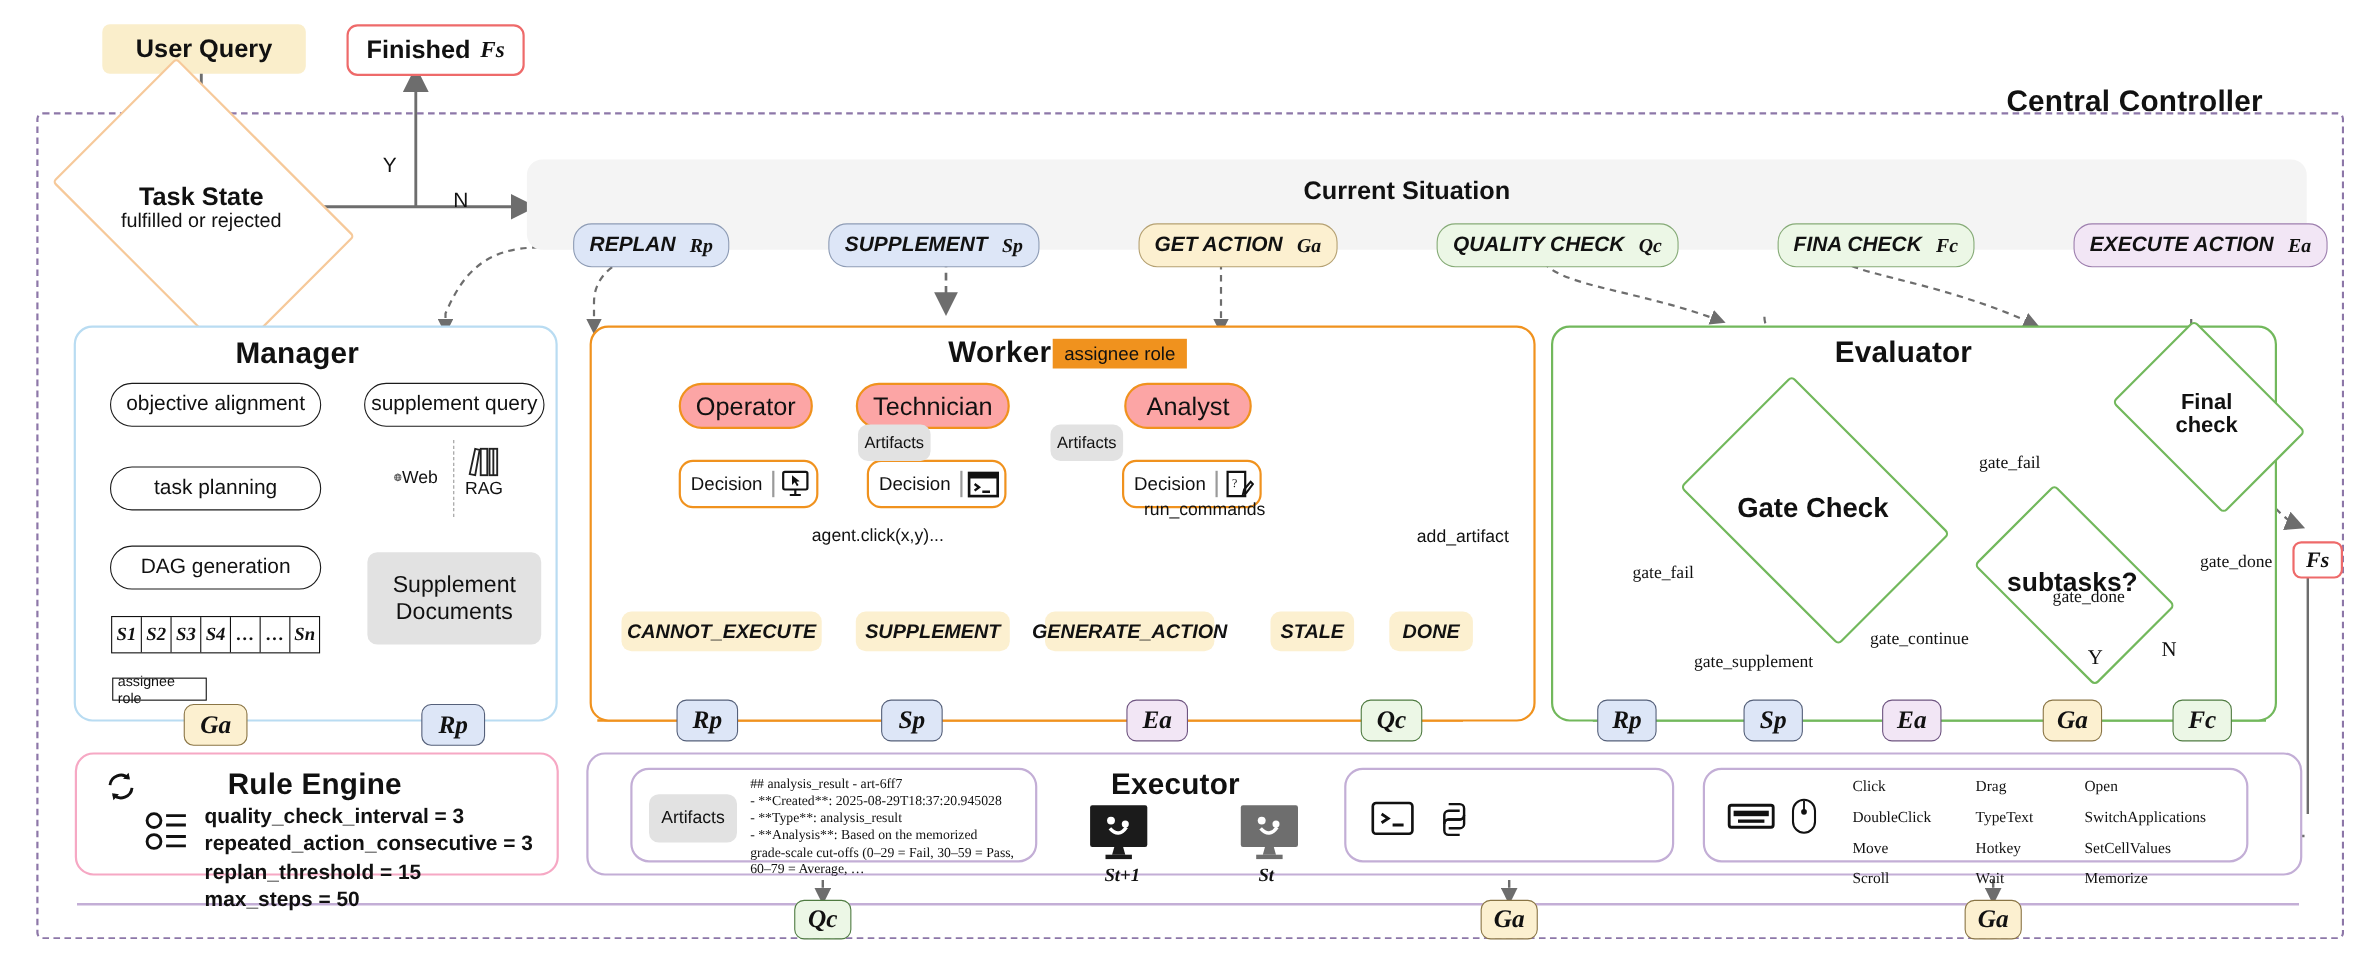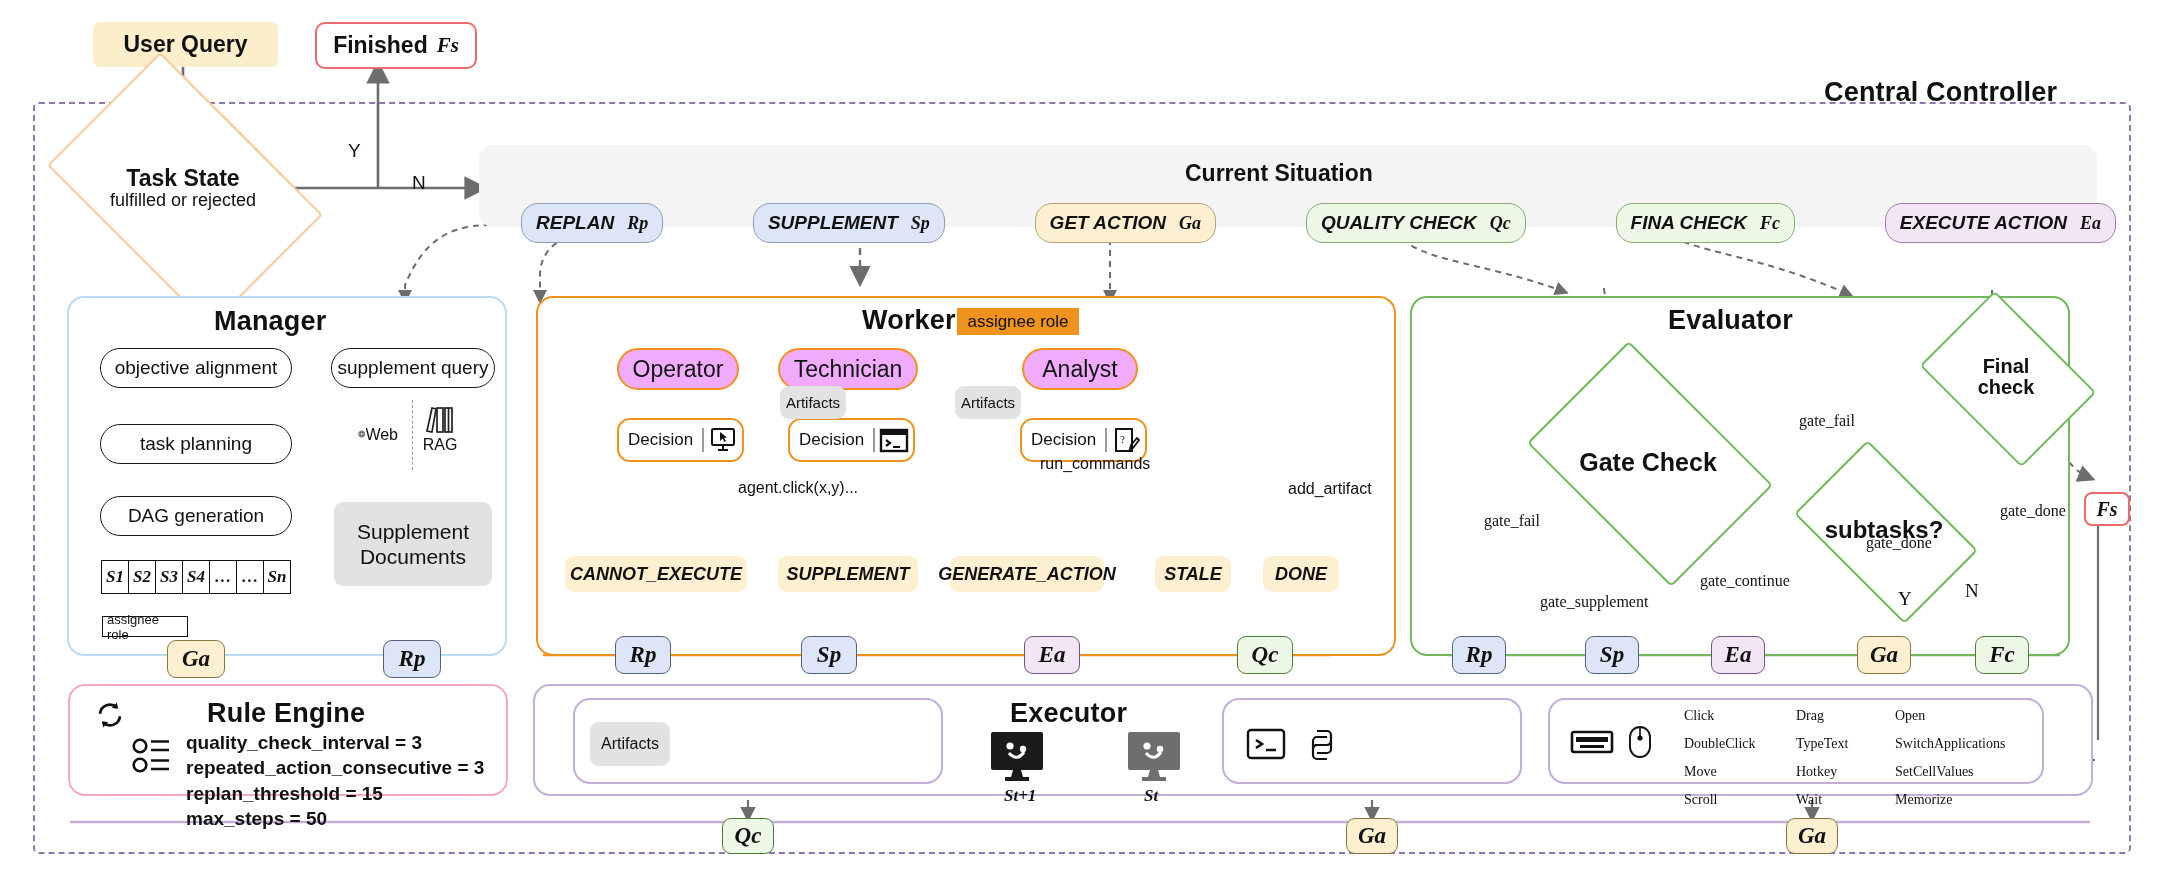--- a/index.html
+++ b/index.html
@@ -47,21 +47,21 @@
 
   
   .steps{display:flex;border:1.6px solid #111;background:#fff;height:34px;}
   .steps .s{border-right:1.6px solid #111;display:flex;align-items:center;justify-content:center;
             font-family:"Liberation Serif",serif;font-style:italic;font-weight:bold;font-size:17px;}
   .steps .s:last-child{border-right:none;}
   .assignee-sm{border:1.4px solid #111;background:#fff;font-size:13px;
                display:flex;align-items:center;justify-content:center;padding:1px 4px;}
 
   
-  .role{border:2.2px solid #f0921e;border-radius:22px;background:#f0abfc;
+  .role{border:2.2px solid #f0921e;border-radius:22px;background:#fca5a5;
         display:flex;align-items:center;justify-content:center;font-size:23px;}
   .decision{border:2.2px solid #f0921e;border-radius:13px;background:#fff;
             display:flex;align-items:center;}
   .decision .dtxt{font-size:17px;padding:0 9px;}
   .decision .sep{width:1.5px;background:#9a9a9a;height:60%;}
   .decision .dicon{display:flex;align-items:center;justify-content:center;width:44px;}
 
   .outcome{background:#fcf0d0;border-radius:9px;display:flex;align-items:center;
            justify-content:center;font-style:italic;font-weight:bold;font-size:18px;white-space:nowrap;}
 
@@ -427,20 +427,26 @@
       <div>quality_check_interval = 3</div>
       <div>repeated_action_consecutive = 3</div>
       <div>replan_threshold = 15</div>
       <div>max_steps = 50</div>
     </div>
 
   <div class="abs panel panel-exec" style="left:533px;top:684px;width:1560px;height:112px;"></div>
 
   <div class="abs panel panel-exec" style="left:573px;top:698px;width:370px;height:86px;"></div>
   <div class="abs greybox" style="left:590px;top:722px;width:80px;height:44px;font-size:16px;">Artifacts</div>
+  <div class="abs codeblock" style="left:682px;top:705px;width:255px;">## analysis_result - art-6ff7
+- **Created**: 2025-08-29T18:37:20.945028
+- **Type**: analysis_result
+- **Analysis**: Based on the memorized
+grade-scale cut-offs (0–29 = Fail, 30–59 = Pass,
+60–79 = Average, …</div>
   <div class="abs tnode t-green" style="left:722px;top:818px;width:52px;height:36px;">Qc</div>
 
   <div class="abs paneltitle" style="left:1010px;top:698px;">Executor</div>
   <div class="abs" style="left:989px;top:730px;">
     <svg width="56" height="52" viewBox="0 0 56 52">
         <rect x="2" y="2" width="52" height="38" rx="2" fill="#1b1b1b"></rect>
         <circle cx="21" cy="16" r="3.6" fill="#fff"></circle>
         <circle cx="34" cy="19" r="3.2" fill="#fff"></circle>
         <path d="M20,23 q8,9 15,-1" stroke="#fff" stroke-width="3.2" fill="none"></path>
         <path d="M24,40 L32,40 L34,47 H22 z" fill="#1b1b1b"></path>

